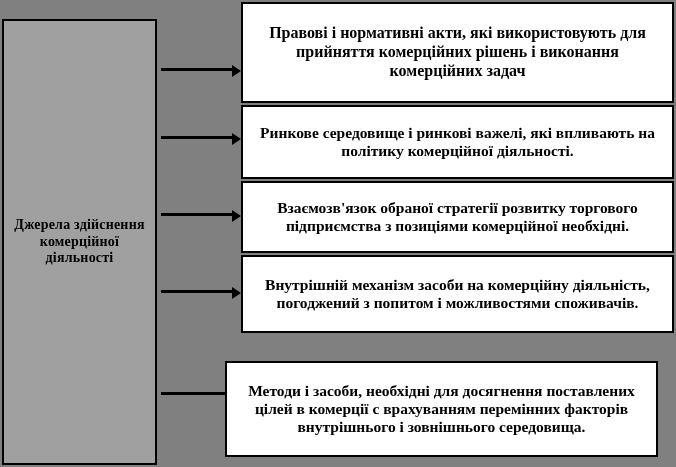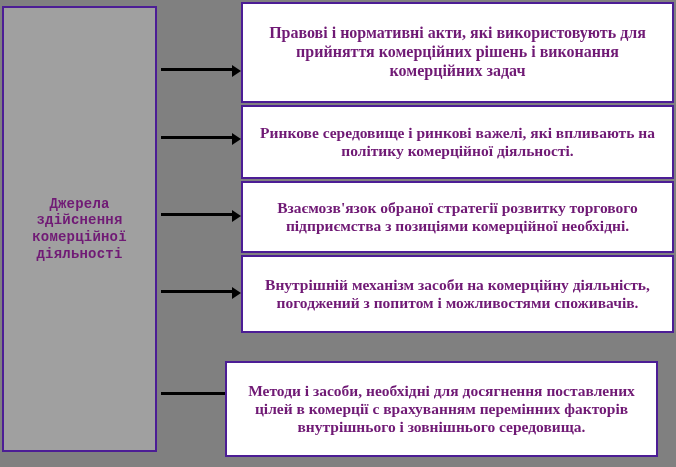--- a/index.html
+++ b/index.html
@@ -17,23 +17,23 @@
   #canvas {
     position: absolute;
     left: 0; top: 0;
     width: 676px;
     height: 467px;
     background: #808080;
   }
   .node {
     position: absolute;
     box-sizing: border-box;
-    border: 2px solid #4c1d95;
+    border: 2px solid #000000;
     background: #ffffff;
-    color: #701a75;
+    color: #000000;
     display: flex;
     align-items: center;
     justify-content: flex-end;
     text-align: center;
     font-weight: bold;
     line-height: 1.18;
   }
   .source-node {
     background: #a0a0a0;
     font-size: 14px;
@@ -45,21 +45,21 @@
   }
   .box-text {
     display: block;
     padding: 0 6px;
   }
   .b1 { left: 241px; top: 2px;   width: 433px; height: 101px; font-size: 16px; }
   .b2 { left: 241px; top: 105px; width: 433px; height: 74px;  font-size: 15.5px; }
   .b3 { left: 241px; top: 181px; width: 433px; height: 72px;  font-size: 15.5px; }
   .b4 { left: 241px; top: 255px; width: 433px; height: 78px;  font-size: 15.5px; }
   .b5 { left: 225px; top: 361px; width: 433px; height: 96px;  font-size: 15.5px; }
-  .source-node.s1 { left: 2px; top: 6px; width: 155px; height: 446px; font-family: Liberation Mono, monospace; }
+  .source-node.s1 { left: 2px; top: 19px; width: 155px; height: 446px; }
 
   .arrow {
     position: absolute;
     height: 0;
     border-top: 3px solid #000;
   }
   .arrow::after {
     content: "";
     position: absolute;
     right: -9px;

